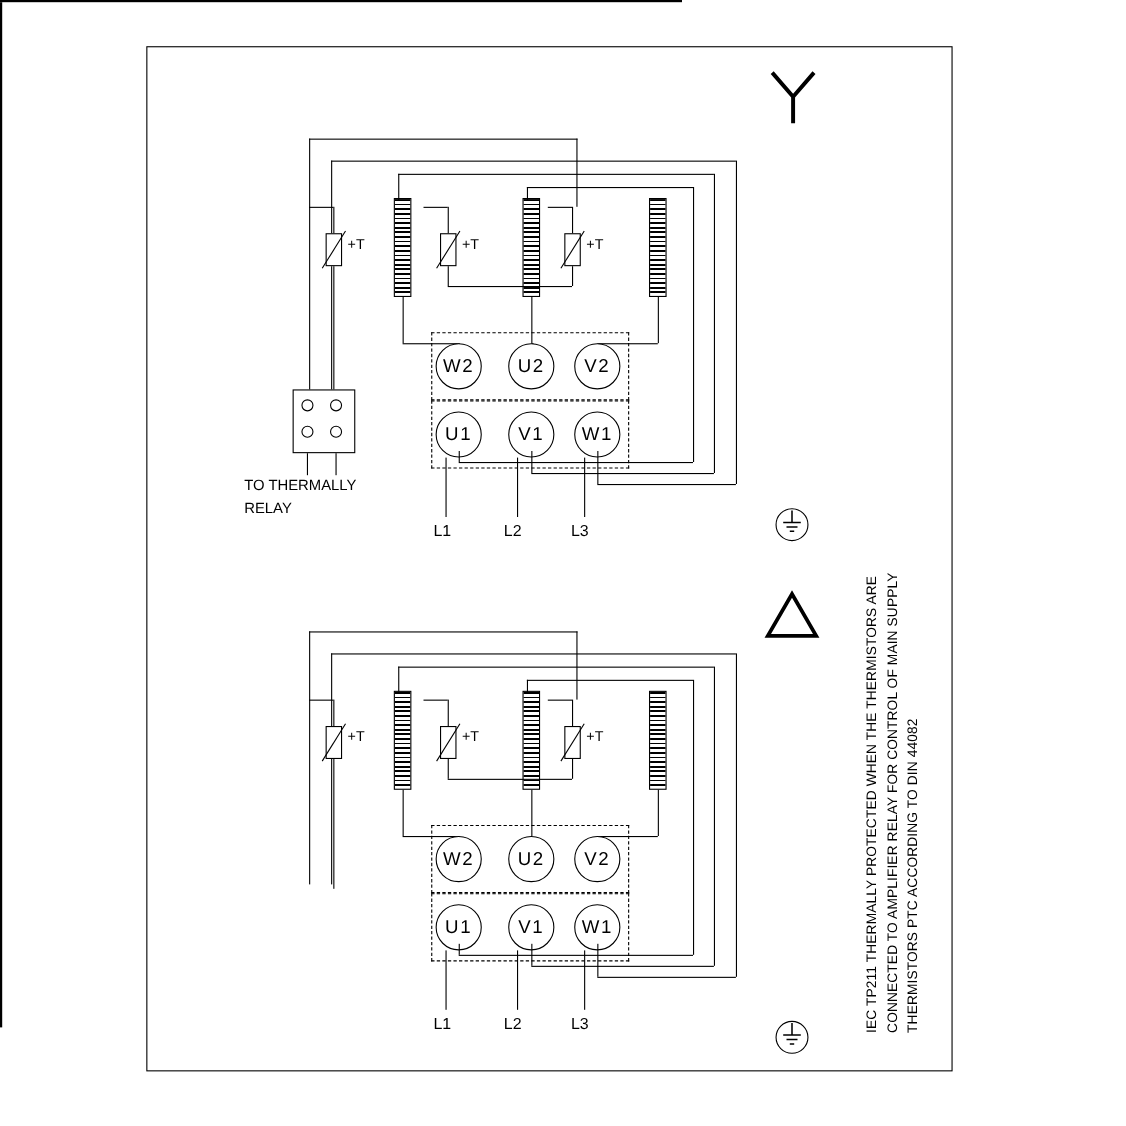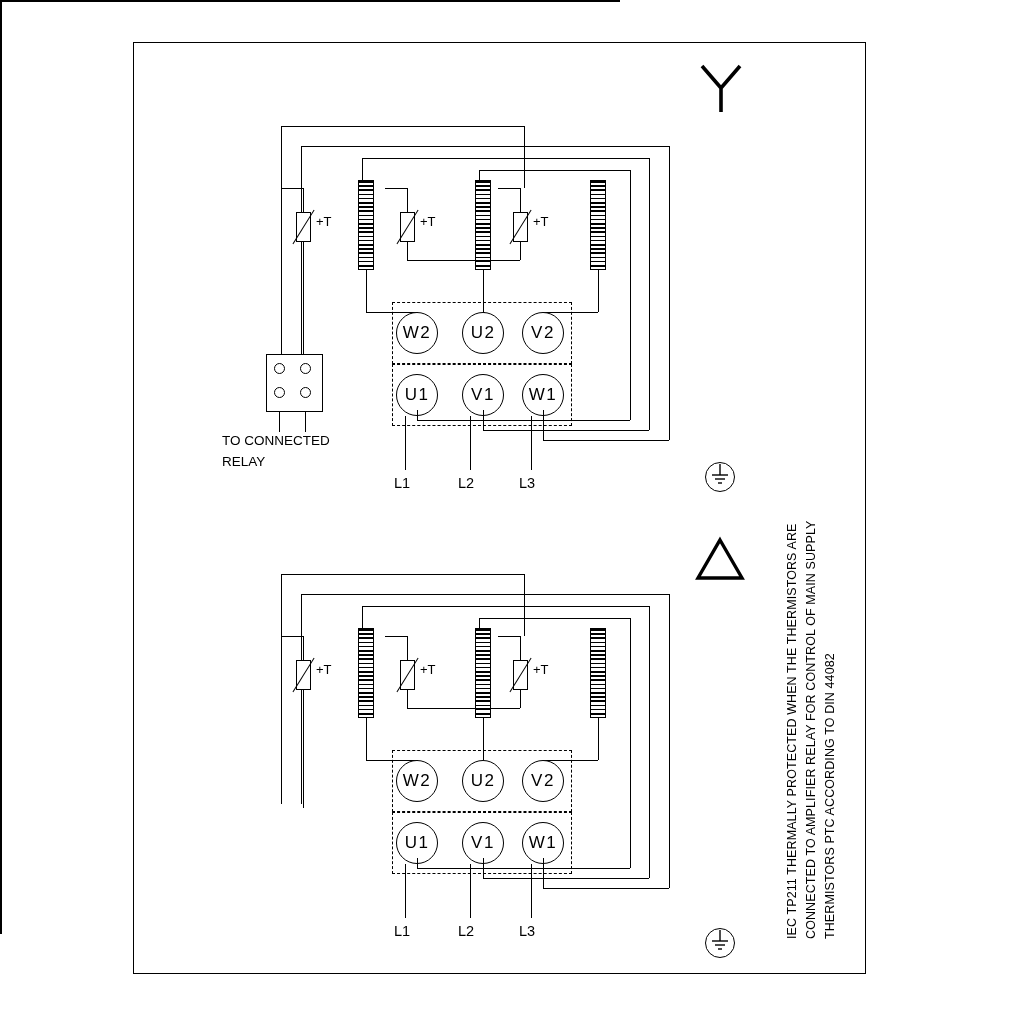--- a/index.html
+++ b/index.html
@@ -225,21 +225,21 @@
     <div class="hline" style="left:498px; top:188px; width:22px;"></div>
 
     <div class="tblock" style="left:266px; top:354px;">
       <div class="dot" style="left:7px; top:8px;"></div>
       <div class="dot" style="left:33px; top:8px;"></div>
       <div class="dot" style="left:7px; top:32px;"></div>
       <div class="dot" style="left:33px; top:32px;"></div>
     </div>
     <div class="vline" style="left:279px; top:412px; height:20px;"></div>
     <div class="vline" style="left:305px; top:412px; height:20px;"></div>
-    <div class="lbl" style="left:222px; top:433px;">TO CONNECTED</div>
+    <div class="lbl" style="left:222px; top:433px;">TO THERMALLY</div>
     <div class="lbl" style="left:222px; top:454px;text-align:right;">RELAY</div>
 
     <div class="motor-dash" style="left:392px; top:302px; width:180px; height:62px;"></div>
     <div class="motor-dash" style="left:392px; top:364px; width:180px; height:62px;"></div>
 
     <div class="term" style="left:396px; top:312px;">W2</div>
     <div class="term" style="left:462px; top:312px;">U2</div>
     <div class="term" style="left:522px; top:312px;">V2</div>
 
     <div class="term" style="left:396px; top:374px;">U1</div>

